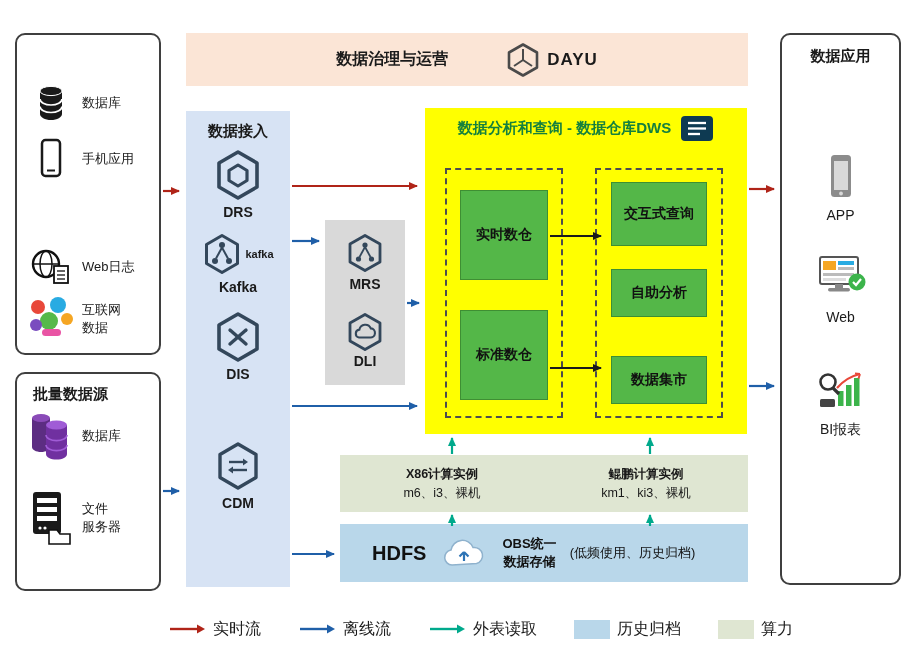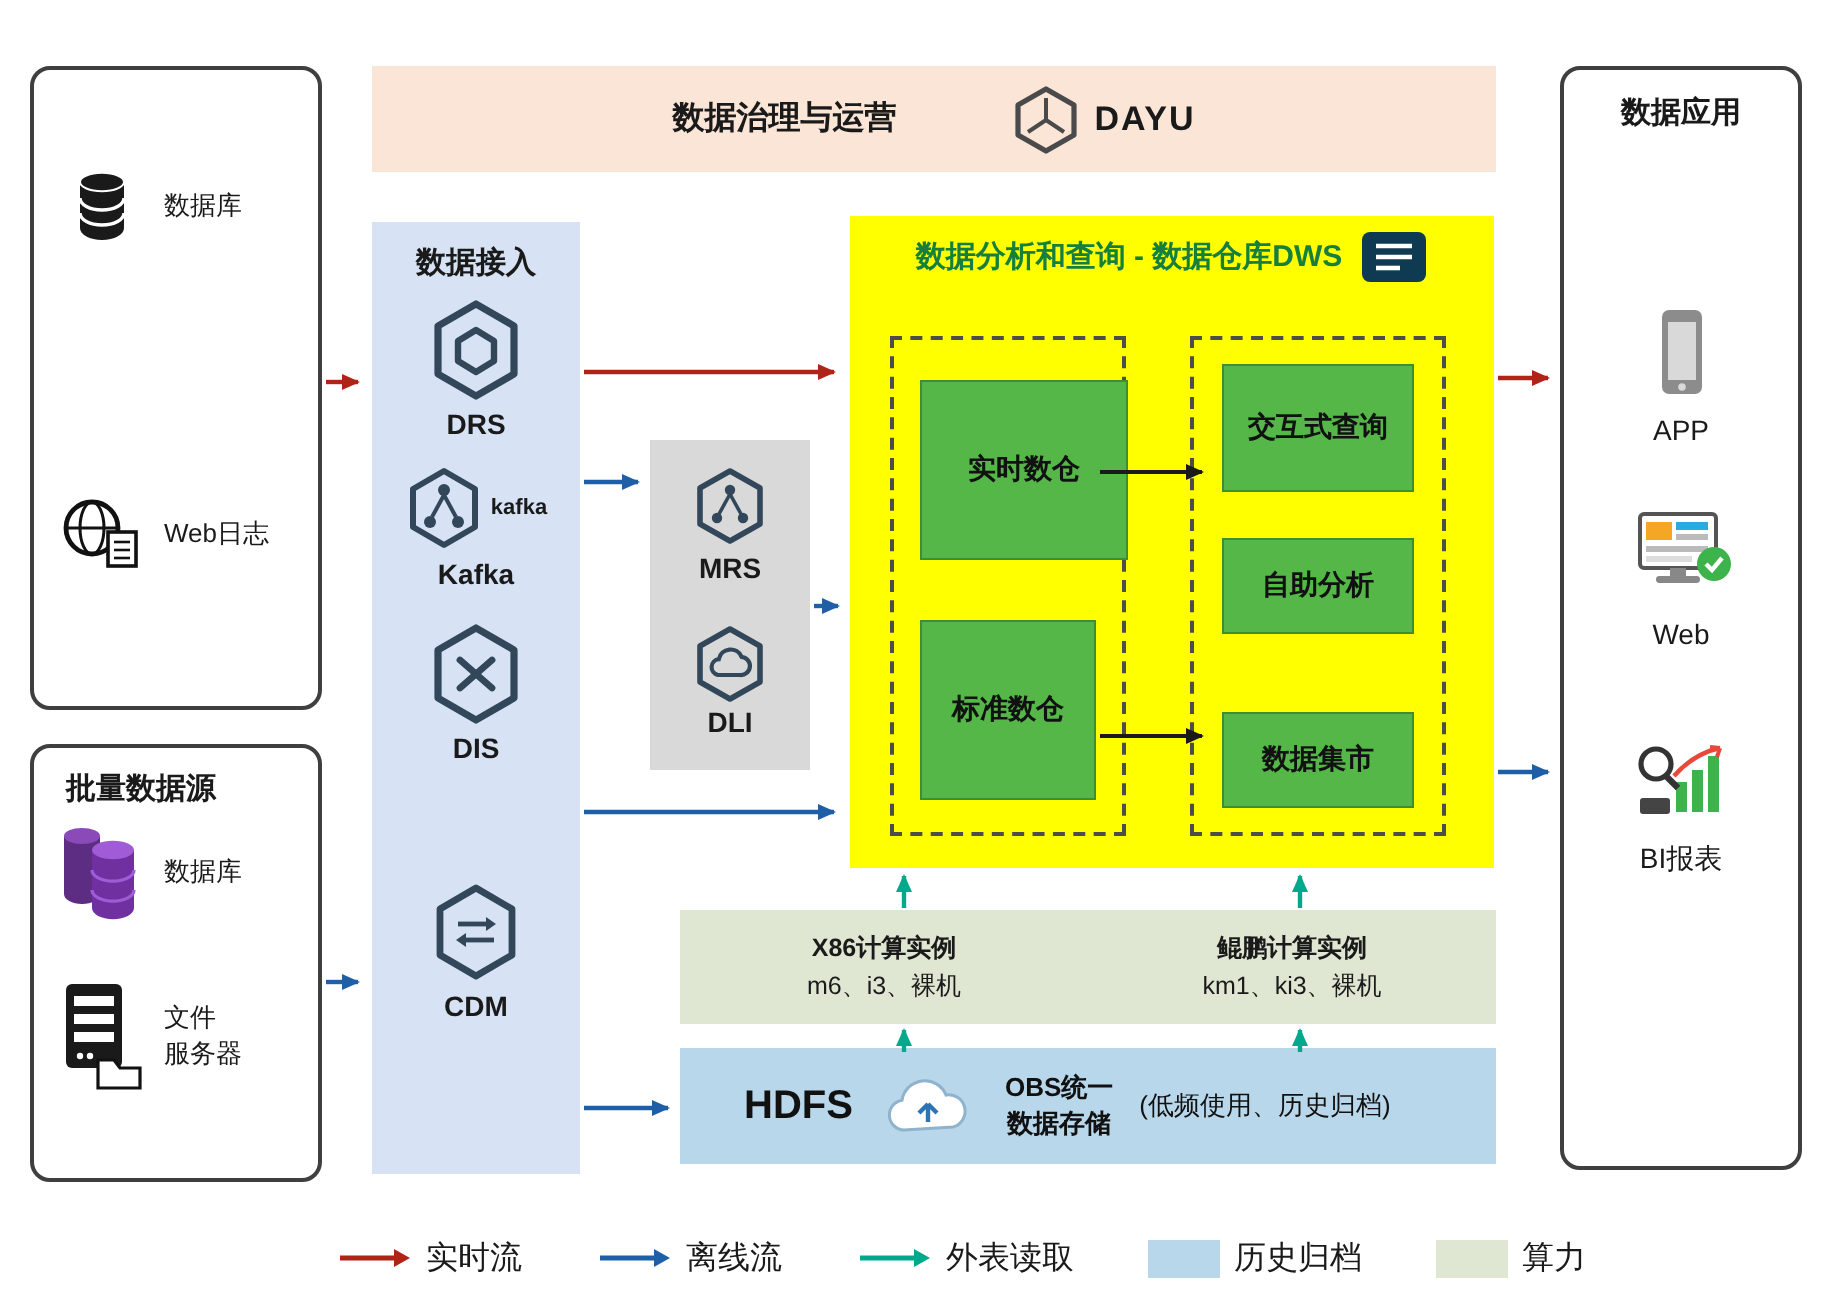--- a/index.html
+++ b/index.html
@@ -62,33 +62,56 @@
       <span class="src-icon">
         <svg width="36" height="40" viewBox="0 0 36 40">
           <path d="M7 8 v23 c0 3.3 4.9 6 11 6 s11-2.7 11-6 V8" fill="#1a1a1a"></path>
           <ellipse cx="18" cy="8" rx="11" ry="4.6" fill="#1a1a1a" stroke="#fff" stroke-width="1"></ellipse>
           <path d="M7 16 c0 3.3 4.9 6 11 6 s11-2.7 11-6" fill="none" stroke="#fff" stroke-width="1.7"></path>
           <path d="M7 23.5 c0 3.3 4.9 6 11 6 s11-2.7 11-6" fill="none" stroke="#fff" stroke-width="1.7"></path>
         </svg>
       </span>
       <span class="src-label">数据库</span>
     </div>
+    <div class="src-item" style="top:98px;">
+      <span class="src-icon">
+        <svg width="30" height="42" viewBox="0 0 30 42">
+          <rect x="6" y="2" width="18" height="36" rx="3.5" fill="#fff" stroke="#1a1a1a" stroke-width="2.5"></rect>
+          <line x1="11" y1="32.5" x2="19" y2="32.5" stroke="#1a1a1a" stroke-width="2"></line>
+        </svg>
+      </span>
+      <span class="src-label">手机应用</span>
+    </div>
     <div class="src-item" style="top:206px;">
       <span class="src-icon">
         <svg width="44" height="40" viewBox="0 0 44 40">
           <circle cx="17" cy="17" r="13" fill="#fff" stroke="#111" stroke-width="2.4"></circle>
           <ellipse cx="17" cy="17" rx="6" ry="13" fill="none" stroke="#111" stroke-width="1.5"></ellipse>
           <line x1="4" y1="17" x2="30" y2="17" stroke="#111" stroke-width="1.5"></line>
           <rect x="25" y="19" width="14" height="17" fill="#fff" stroke="#111" stroke-width="1.8"></rect>
           <line x1="28" y1="24" x2="36" y2="24" stroke="#111" stroke-width="1.3"></line>
           <line x1="28" y1="28" x2="36" y2="28" stroke="#111" stroke-width="1.3"></line>
           <line x1="28" y1="32" x2="36" y2="32" stroke="#111" stroke-width="1.3"></line>
         </svg>
       </span>
       <span class="src-label">Web日志</span>
+    </div>
+    <div class="src-item" style="top:258px;">
+      <span class="src-icon">
+        <svg width="46" height="44" viewBox="0 0 46 44">
+          <circle cx="10" cy="10" r="7" fill="#e8483a"></circle>
+          <circle cx="30" cy="8" r="8" fill="#29abe2"></circle>
+          <circle cx="39" cy="22" r="6" fill="#f5a623"></circle>
+          <circle cx="21" cy="24" r="9" fill="#56b94a"></circle>
+          <circle cx="8" cy="28" r="6" fill="#7a4dbf"></circle>
+          <rect x="14" y="32" width="19" height="7" rx="3.5" fill="#e954a4"></rect>
+        </svg>
+      </span>
+      <span class="src-label">互联网
+数据</span>
     </div>
   </div>
 
   <div class="abs outline-box" style="left:15px; top:372px; width:146px; height:219px;">
     <div class="box-title" style="margin:11px 0 0 16px;">批量数据源</div>
     <div class="src-item" style="top:36px;">
       <span class="src-icon">
         <svg width="48" height="56" viewBox="0 0 48 56">
           <path d="M5 10 v29 c0 2.8 4 5 9 5 s9-2.2 9-5 V10" fill="#5c2d82"></path>
           <ellipse cx="14" cy="10" rx="9" ry="4" fill="#8a4bb8"></ellipse>
@@ -205,21 +228,21 @@
         <svg width="34" height="27" viewBox="0 0 34 27">
           <rect x="1" y="1" width="32" height="25" rx="4" fill="#0e3a52"></rect>
           <line x1="8" y1="8" x2="26" y2="8" stroke="#fff" stroke-width="2.3"></line>
           <line x1="8" y1="13.5" x2="26" y2="13.5" stroke="#fff" stroke-width="2.3"></line>
           <line x1="8" y1="19" x2="20" y2="19" stroke="#fff" stroke-width="2.3"></line>
         </svg>
       </span>
     </div>
 
     <div class="dashed-group" style="left:20px; top:60px; width:118px; height:250px;">
-      <div class="green-box" style="left:13px; top:20px; width:104px; height:90px;">
+      <div class="green-box" style="left:13px; top:20px; width:88px; height:90px;">
         <span>实时数仓</span>
       </div>
       <div class="green-box" style="left:13px; top:140px; width:88px; height:90px;">
         <span>标准数仓</span>
       </div>
     </div>
 
     <div class="dashed-group" style="left:170px; top:60px; width:128px; height:250px;">
       <div class="green-box" style="left:14px; top:12px; width:96px; height:64px;">
         <span>交互式查询</span>

